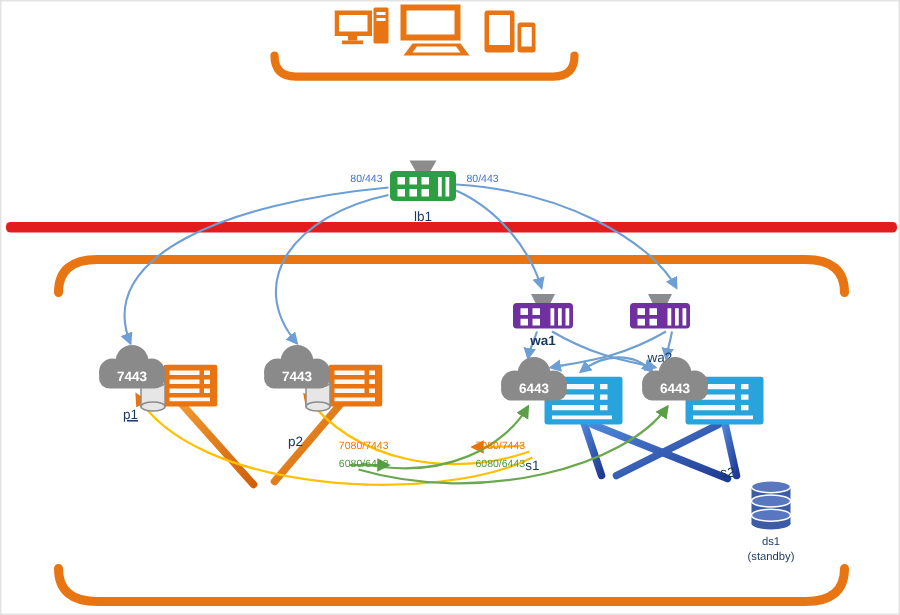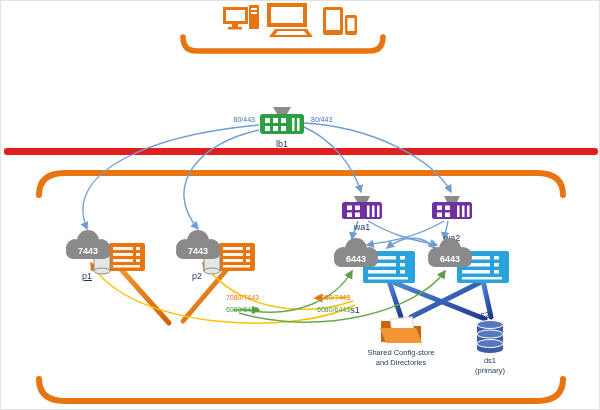--- a/index.html
+++ b/index.html
@@ -133,37 +133,37 @@
           <rect x="23" y="20" width="5" height="5"></rect>
         <rect x="34" y="12" width="2.5" height="13"></rect>
           <rect x="39" y="12" width="2.5" height="13"></rect>
       </g>
     </svg>
     <span class="nlabel">lb1</span>
   </div>
   <span class="plabel blue-t ta-r" style="left:220px; top:115px; width:34px;">80/443</span>
   <span class="plabel blue-t" style="left:310px; top:115px;">80/443</span>
 
-  <div class="node" style="left:339px; top:194px; width:44px;">
+  <div class="node" style="left:339px; top:194px; width:44px;font-weight:bold;">
     <svg width="44" height="26">
       <path d="M14 1 L30 1 L27 7 L17 7 z" fill="#8C8C8C"></path>
       <rect x="2" y="7" width="40" height="17" rx="2.5" fill="#7030A0"></rect>
       <g fill="#fff">
         <rect x="7" y="10.5" width="5" height="4.5"></rect>
           <rect x="15" y="10.5" width="5" height="4.5"></rect>
         <rect x="7" y="17.5" width="5" height="4.5"></rect>
           <rect x="15" y="17.5" width="5" height="4.5"></rect>
         <rect x="27" y="10.5" width="2.5" height="11.5"></rect>
           <rect x="32" y="10.5" width="2.5" height="11.5"></rect>
           <rect x="37" y="10.5" width="2.5" height="11.5"></rect>
       </g>
     </svg>
     <span class="nlabel">wa1</span>
   </div>
-  <div class="node" style="left:429px; top:194px; width:44px;gap:12px;">
+  <div class="node" style="left:417px; top:194px; width:44px;gap:12px;">
     <svg width="44" height="26">
       <path d="M14 1 L30 1 L27 7 L17 7 z" fill="#8C8C8C"></path>
       <rect x="2" y="7" width="40" height="17" rx="2.5" fill="#7030A0"></rect>
       <g fill="#fff">
         <rect x="7" y="10.5" width="5" height="4.5"></rect>
           <rect x="15" y="10.5" width="5" height="4.5"></rect>
         <rect x="7" y="17.5" width="5" height="4.5"></rect>
           <rect x="15" y="17.5" width="5" height="4.5"></rect>
         <rect x="27" y="10.5" width="2.5" height="11.5"></rect>
           <rect x="32" y="10.5" width="2.5" height="11.5"></rect>
@@ -219,21 +219,21 @@
     </svg>
     <svg style="left:0; top:0;" width="56" height="34">
       <g fill="#8A8A8A">
         <circle cx="16" cy="19" r="9"></circle>
           <circle cx="29" cy="12" r="11"></circle>
           <circle cx="42" cy="19" r="9"></circle>
         <rect x="7" y="16" width="44" height="14" rx="7"></rect>
       </g>
       <text x="29" y="25" text-anchor="middle" font-size="9" font-weight="bold" fill="#fff">7443</text>
     </svg>
-    <span class="nlabel" style="left:8px; top:42px; width:40px;">p2</span>
+    <span class="nlabel" style="left:8px; top:60px; width:40px;">p2</span>
   </div>
 
   <div class="group" style="left:326px; top:236px; width:104px; height:58px;">
     <svg style="left:34px; top:14px;" width="56" height="36">
       <rect x="2" y="0" width="52" height="32" rx="2" fill="#29A3DC"></rect>
       <g fill="#fff" opacity="0.95">
         <rect x="7" y="5" width="28" height="3.5"></rect>
           <rect x="39" y="5" width="5" height="3.5"></rect>
         <rect x="7" y="12" width="28" height="3.5"></rect>
           <rect x="39" y="12" width="5" height="3.5"></rect>
@@ -278,40 +278,31 @@
     </svg>
     <span class="nlabel" style="left:44px; top:46px; width:40px;margin-top:27px;">s2</span>
   </div>
 
   <span class="plabel gold-t ta-r" style="left:218px; top:293px; width:40px;">7080/7443</span>
   <span class="plabel green-t ta-r" style="left:218px; top:305px; width:40px;">6080/6443</span>
   <span class="plabel gold-t" style="left:316px; top:293px;">7080/7443</span>
   <span class="plabel green-t" style="left:316px; top:305px;">6080/6443</span>
 
 
-  <div class="node" style="left:345px; top:312px; width:110px;">
-    <svg width="46" height="34">
-      <path d="M3 8 L19 8 L23 13 L43 13 L43 29 L3 29 z" fill="#C9650E"></path>
-      <rect x="13" y="5" width="22" height="12" fill="#fff" stroke="#D8D8D8" transform="rotate(-6 24 11)"></rect>
-      <path d="M2 15 L38 15 L44 30 L8 30 z" fill="#F49535"></path>
-    </svg>
-    <span class="slabel">Shared Config-store</span>
-    <span class="slabel">and Directories</span>
-  </div>
-
-  <div class="node" style="left:470px; top:316px; width:38px;">
+
+  <div class="node" style="left:494px; top:316px; width:38px;">
     <svg width="32" height="38">
       <g>
         <rect x="3" y="8" width="26" height="8" fill="#3D5CA8"></rect>
           <rect x="3" y="17.5" width="26" height="8" fill="#3D5CA8"></rect>
           <rect x="3" y="27" width="26" height="5" fill="#3D5CA8"></rect>
         <ellipse cx="16" cy="32" rx="13" ry="4" fill="#3D5CA8"></ellipse>
         <ellipse cx="16" cy="26.5" rx="13" ry="4" fill="#5877C0" stroke="#fff" stroke-width="1"></ellipse>
         <ellipse cx="16" cy="17" rx="13" ry="4" fill="#5877C0" stroke="#fff" stroke-width="1"></ellipse>
         <ellipse cx="16" cy="7.5" rx="13" ry="4" fill="#5877C0" stroke="#fff" stroke-width="1"></ellipse>
       </g>
     </svg>
     <span class="slabel">ds1</span>
-    <span class="slabel">(primary)</span>
+    <span class="slabel">(standby)</span>
   </div>
 
 
 </div>
 
 </body></html>

